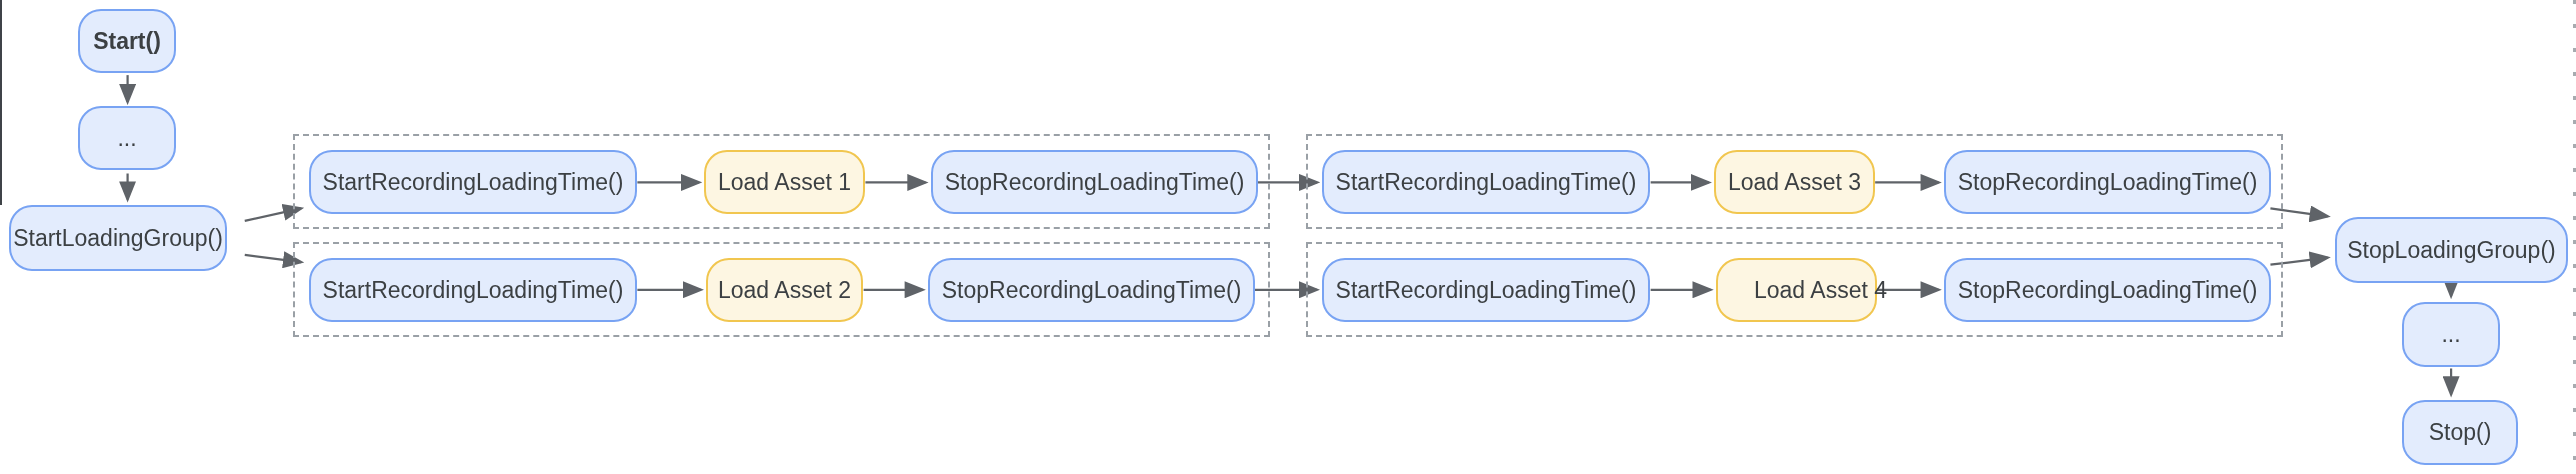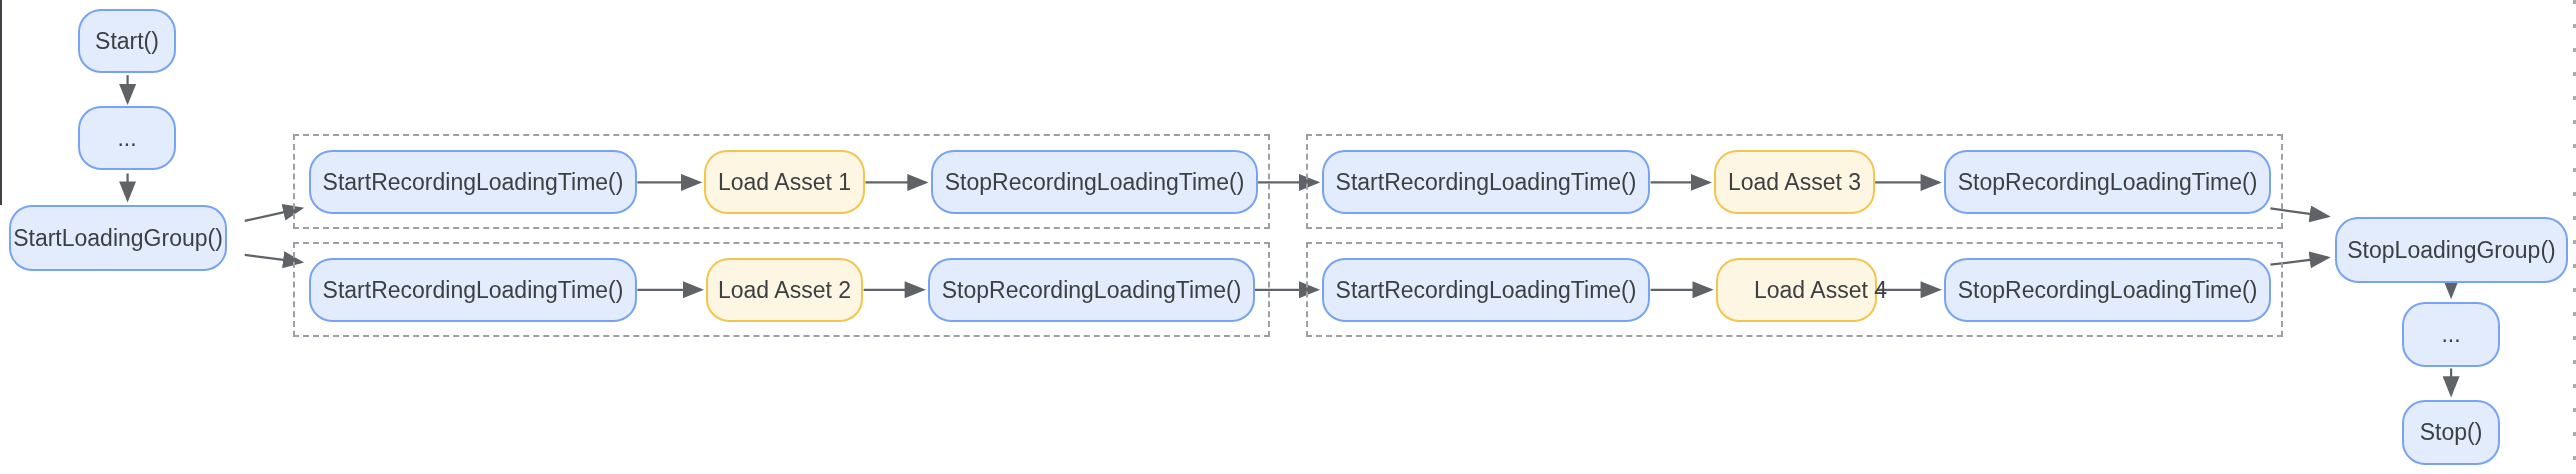--- a/index.html
+++ b/index.html
@@ -68,21 +68,21 @@
     <line class="edge" x1="2538" y1="296" x2="2602" y2="288" marker-end="url(#arrow)"></line>
     <line class="edge" x1="2740" y1="305" x2="2740" y2="331" marker-end="url(#arrow)"></line>
     <line class="edge" x1="2740" y1="412" x2="2740" y2="441" marker-end="url(#arrow)"></line>
   </svg>
 
   <div class="lane" style="left:293px; top:134px; width:977px; height:95px;"></div>
   <div class="lane" style="left:293px; top:242px; width:977px; height:95px;"></div>
   <div class="lane" style="left:1306px; top:134px; width:977px; height:95px;"></div>
   <div class="lane" style="left:1306px; top:242px; width:977px; height:95px;"></div>
 
-  <div class="node blue" style="left:78px; top:9px; width:98px; height:64px;">
+  <div class="node blue" style="left:78px; top:9px; width:98px; height:64px;font-weight:bold;">
     <span>Start()</span>
   </div>
   <div class="node blue" style="left:78px; top:106px; width:98px; height:64px;">
     <span>...</span>
   </div>
   <div class="node blue" style="left:9px; top:205px; width:218px; height:66px;">
     <span>StartLoadingGroup()</span>
   </div>
 
   <div class="node blue" style="left:309px; top:150px; width:328px; height:64px;">
@@ -124,20 +124,20 @@
   <div class="node blue" style="left:1944px; top:258px; width:327px; height:64px;">
     <span>StopRecordingLoadingTime()</span>
   </div>
 
   <div class="node blue" style="left:2335px; top:205px; width:233px; height:66px;margin-top:12px;">
     <span>StopLoadingGroup()</span>
   </div>
   <div class="node blue" style="left:2402px; top:302px; width:98px; height:65px;">
     <span>...</span>
   </div>
-  <div class="node blue" style="left:2402px; top:400px; width:98px; height:65px;">
+  <div class="node blue" style="left:2402px; top:400px; width:116px; height:65px;">
     <span>Stop()</span>
   </div>
 
   <div class="artifact-left"></div>
   <div class="artifact-right"></div>
 </div>
 
 
 </body></html>

